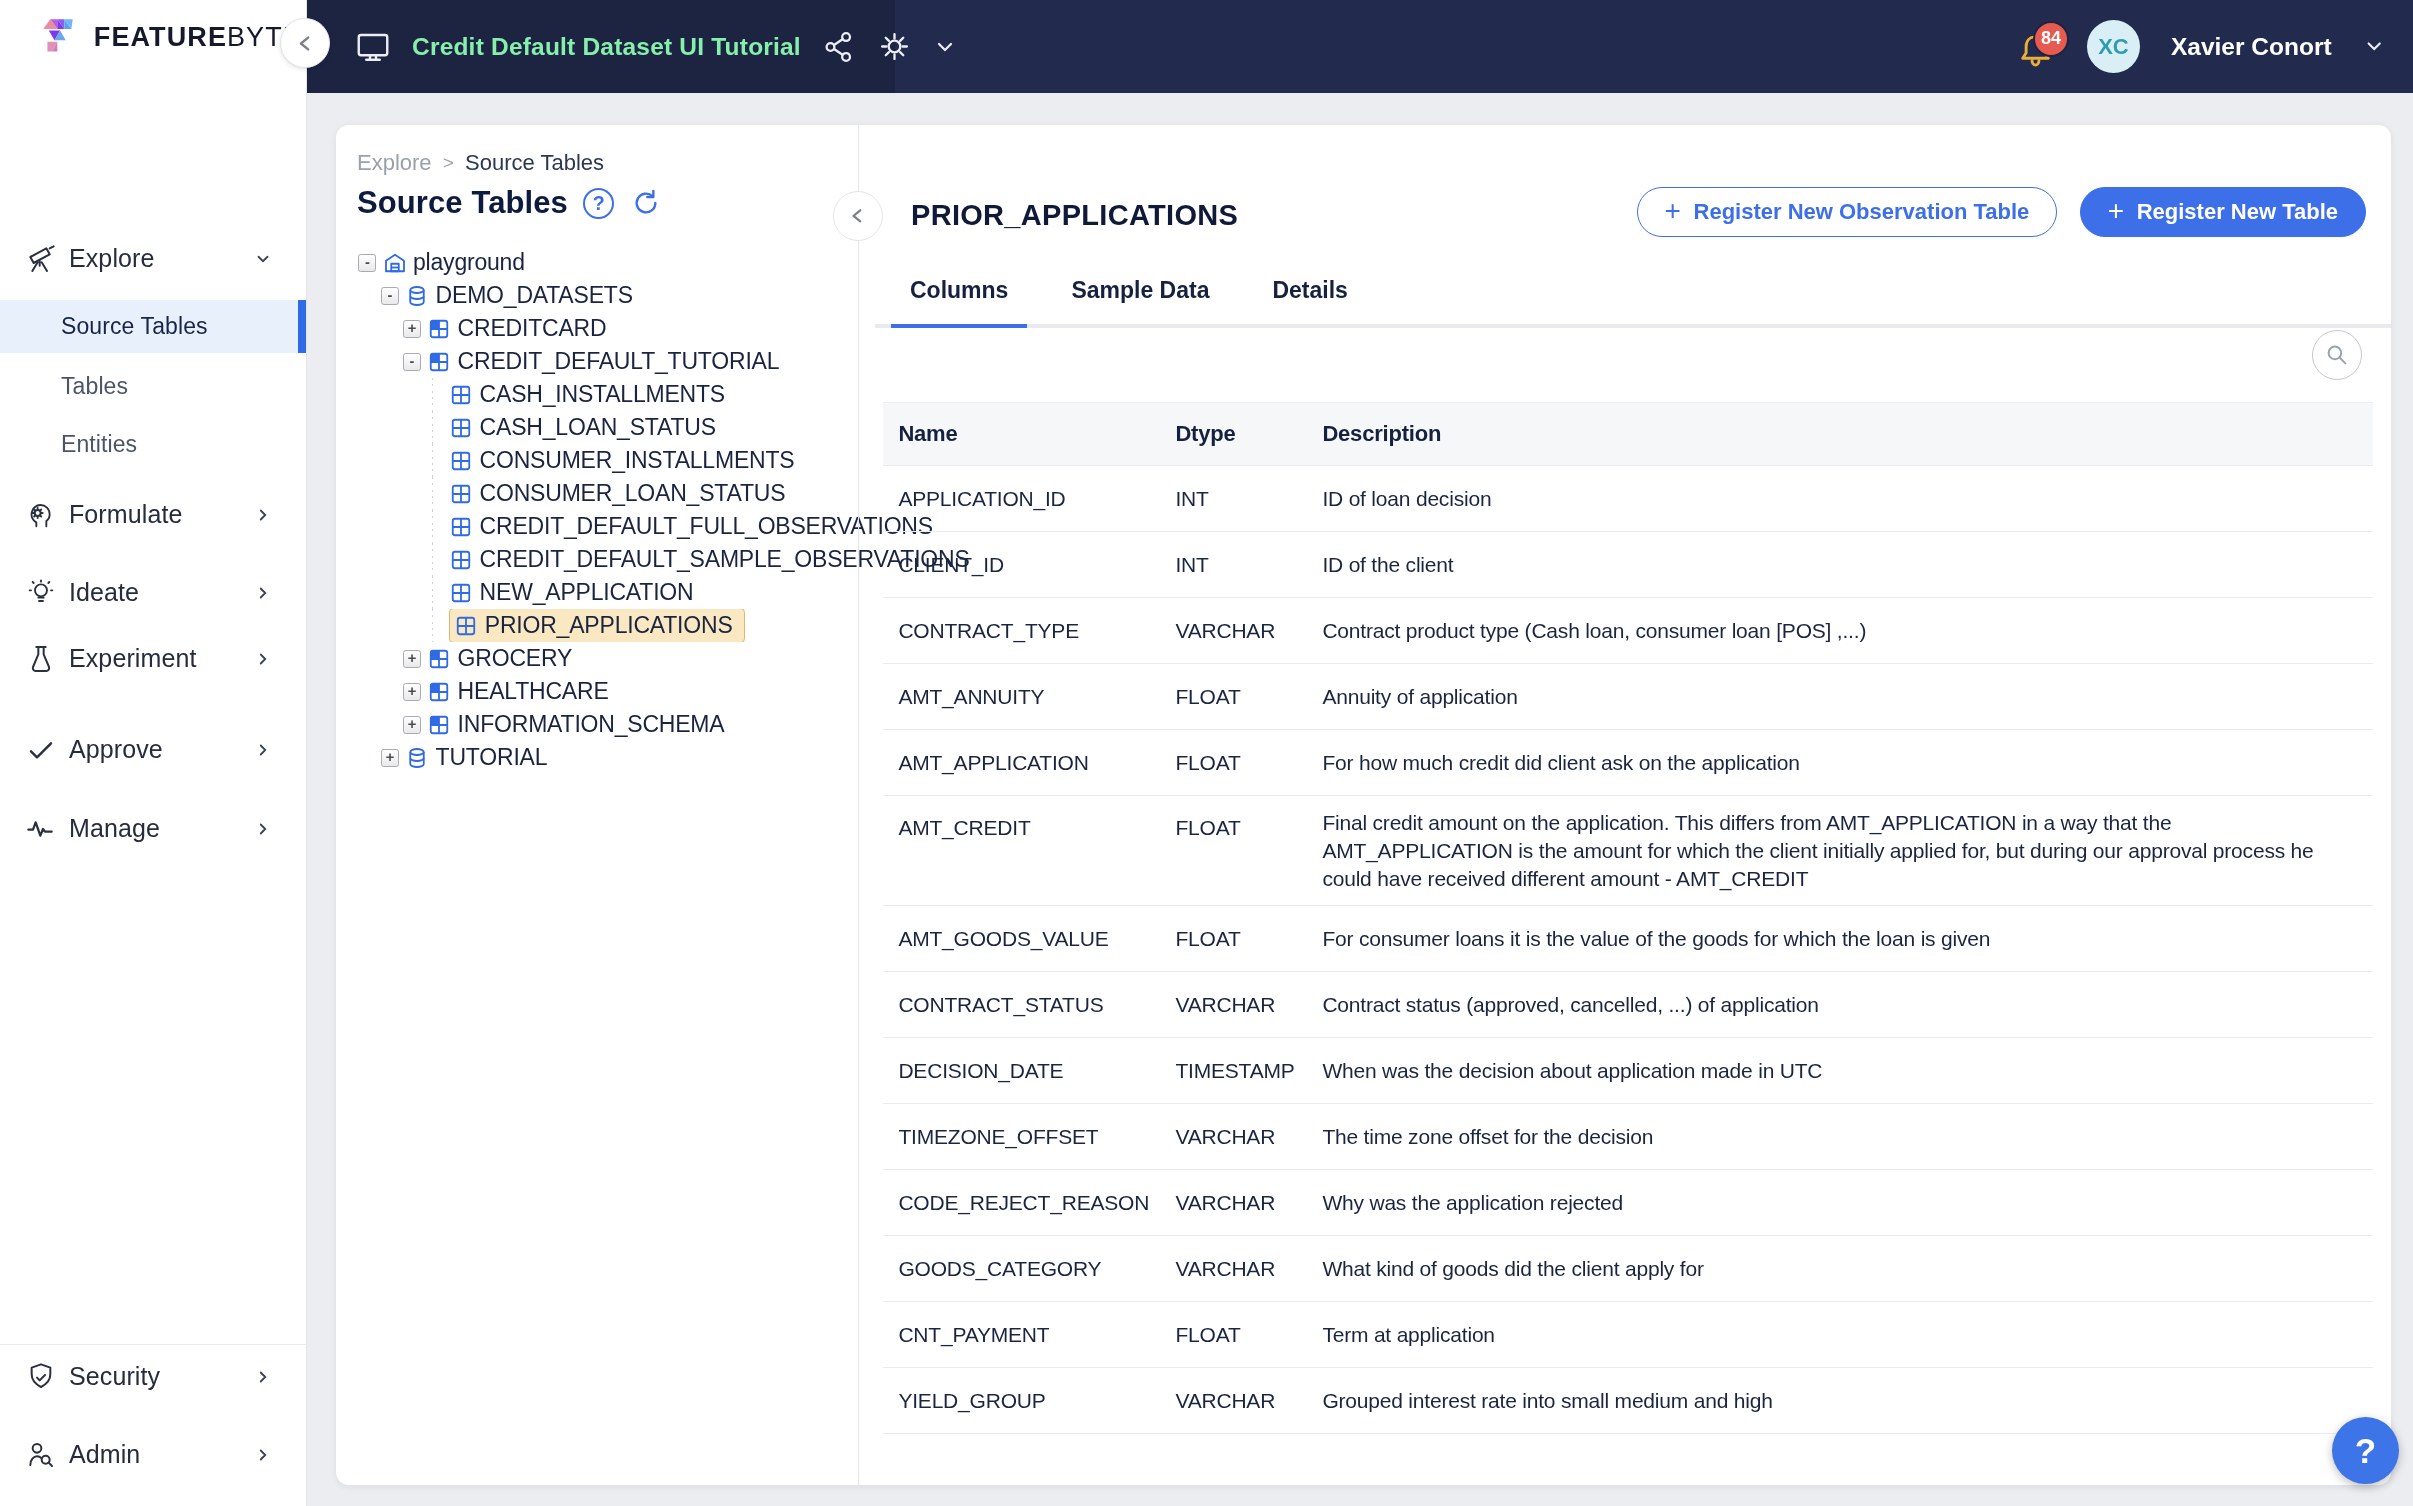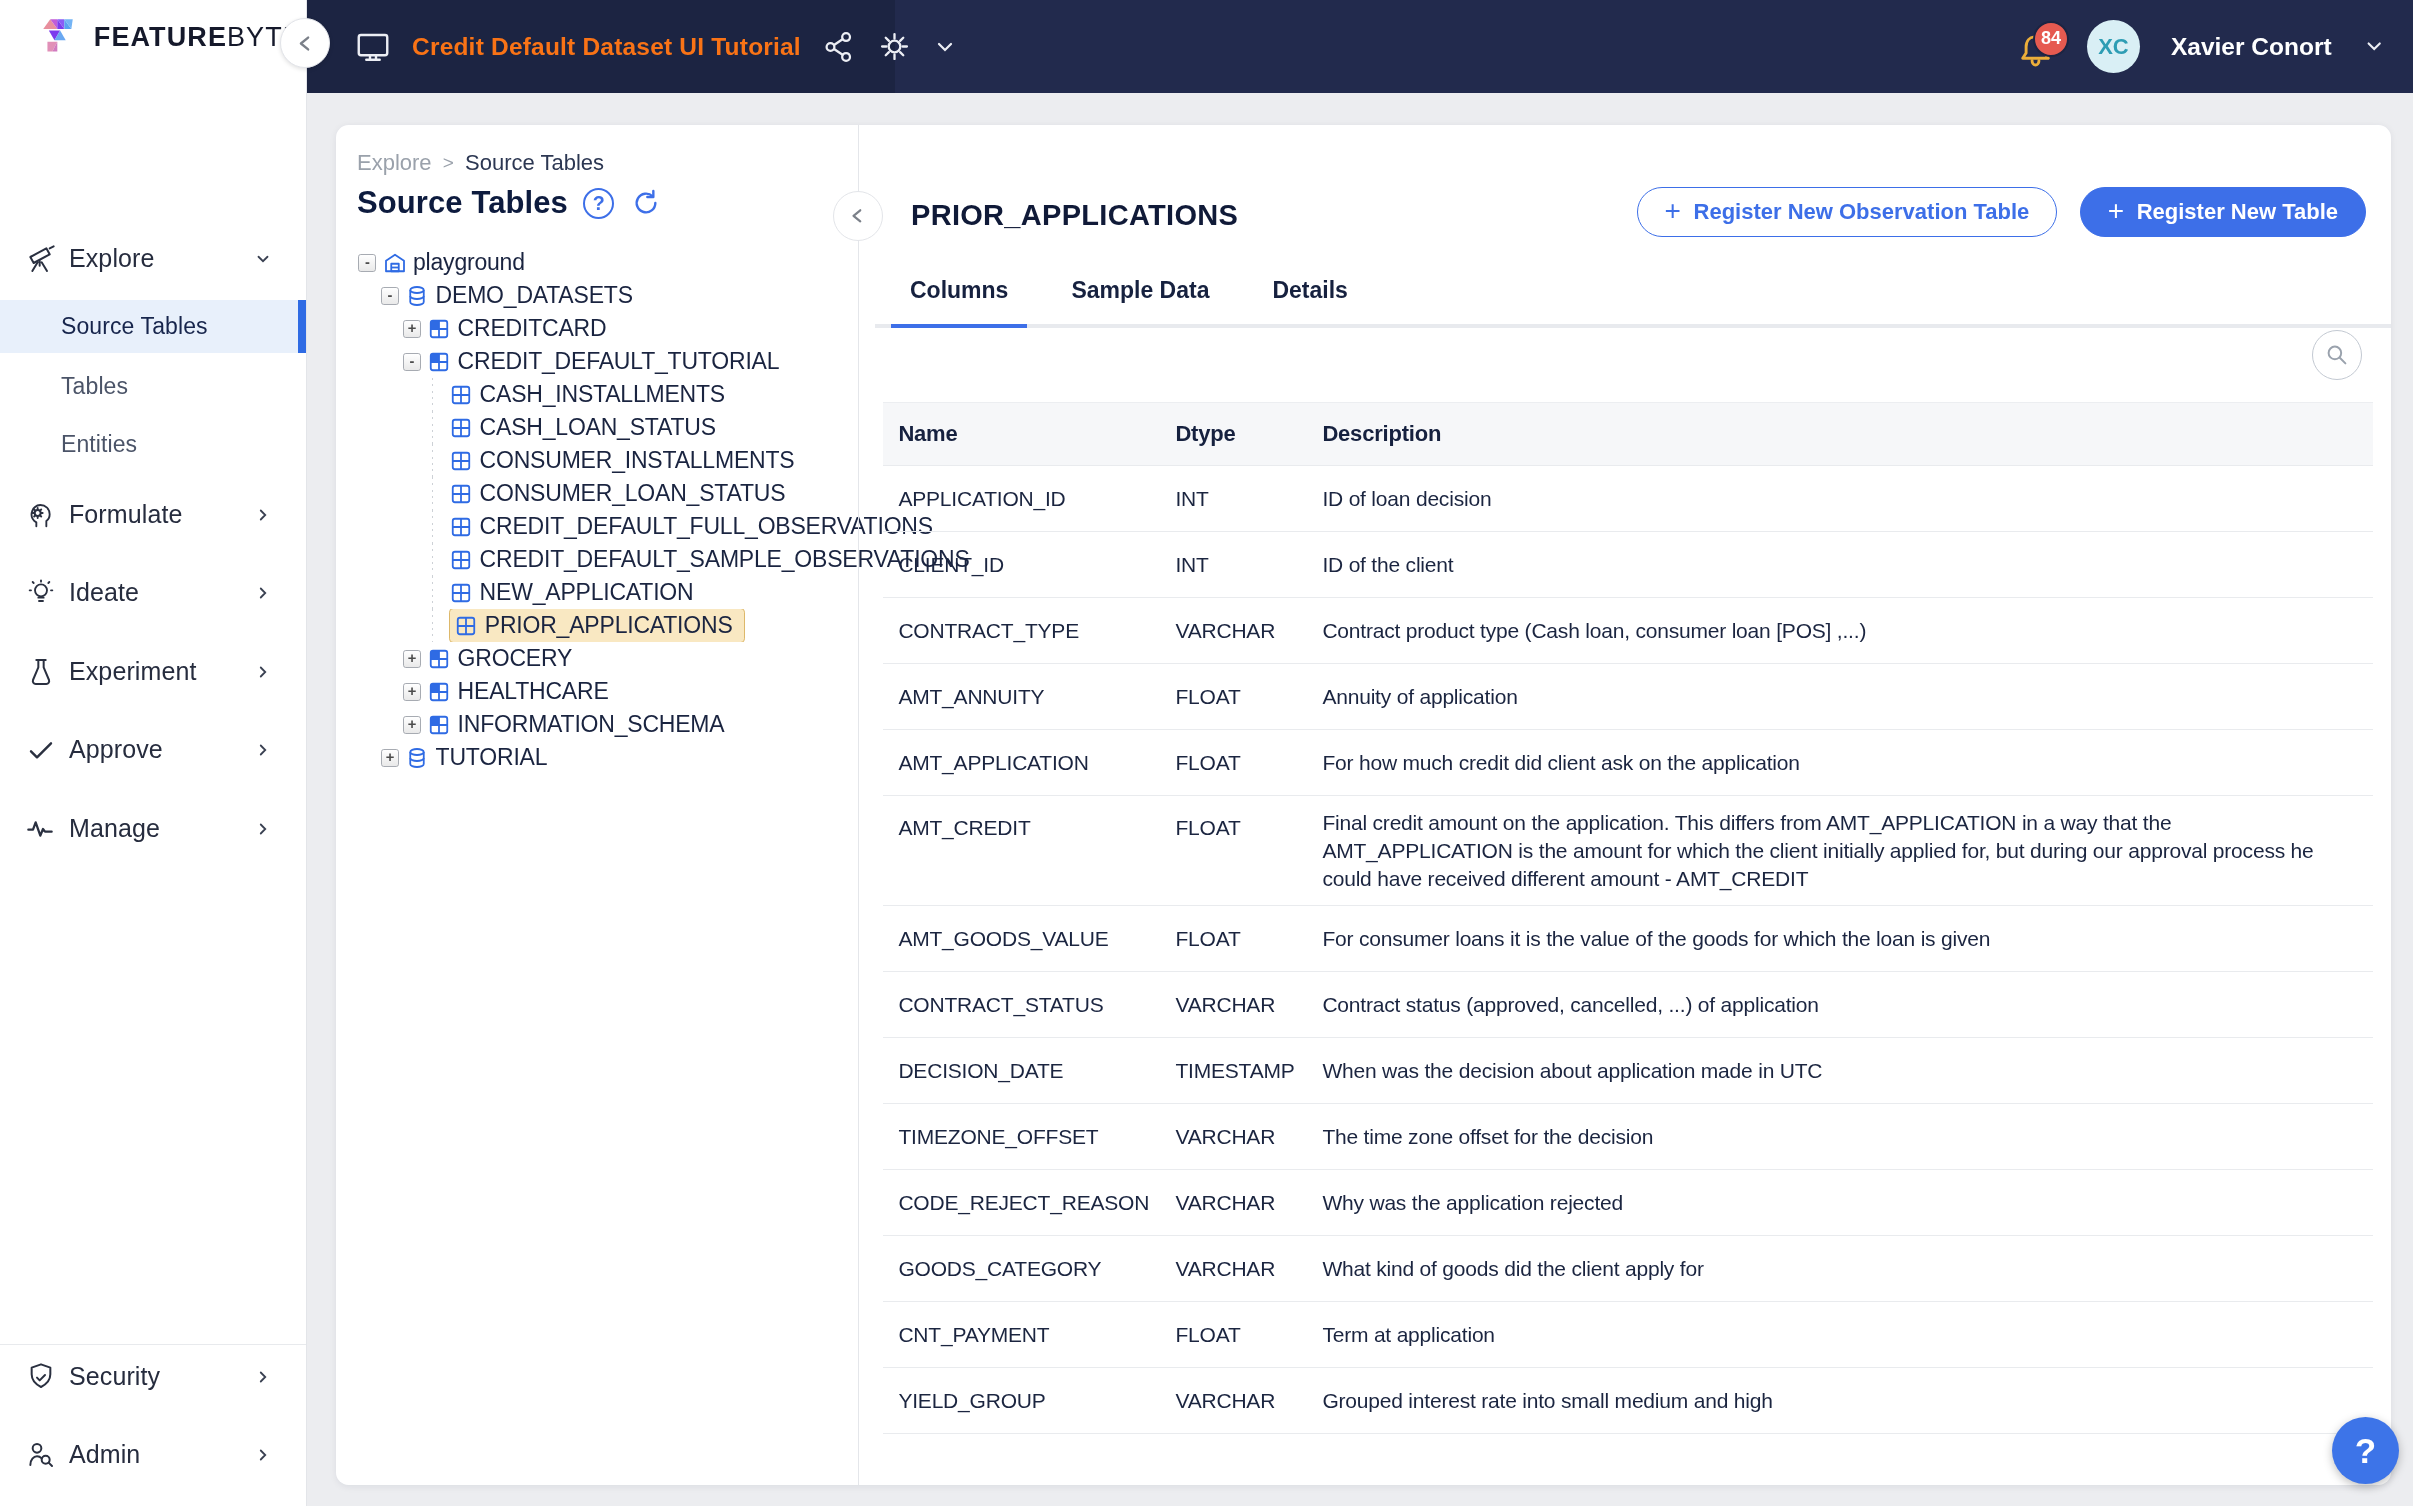--- a/index.html
+++ b/index.html
@@ -3,21 +3,21 @@
 <meta charset="utf-8">
 <style>
   html,body{margin:0;padding:0;}
   body{width:2413px;height:1507px;background:#ecedf0;font-family:"Liberation Sans",sans-serif;overflow:hidden;position:relative;color:#1b2540;}
   svg{display:block;}
 
   
   .topbar{position:absolute;left:306px;top:0;right:0;height:93px;background:#1c2442;display:flex;align-items:center;}
   .topbar .rightseg{position:absolute;left:589px;right:0;top:0;bottom:0;background:#222a4d;}
   .tb-left{display:flex;align-items:center;gap:21px;margin-left:49px;position:relative;z-index:1;}
-  .tb-title{color:#f97316;font-size:24.5px;font-weight:600;letter-spacing:0.2px;}
+  .tb-title{color:#86efac;font-size:24.5px;font-weight:600;letter-spacing:0.2px;}
   .tb-iconbtn{display:flex;align-items:center;justify-content:center;cursor:pointer;}
   .tb-right{position:absolute;right:28px;top:0;height:100%;display:flex;align-items:center;gap:31px;z-index:1;}
   .bellwrap{position:relative;width:41px;height:49px;display:flex;align-items:flex-end;}
   .badge{position:absolute;top:-1.4px;left:18px;min-width:36px;height:36px;border-radius:19.6px;background:#e65a50;color:#fff;font-size:18px;font-weight:700;display:flex;align-items:center;justify-content:center;border:2.8px solid #1c2442;box-sizing:border-box;padding:0 4.2px;}
   .avatar{width:53px;height:53px;border-radius:50%;background:#d9eff5;color:#2e9db4;display:flex;align-items:center;justify-content:center;font-size:22px;font-weight:700;}
   .username{color:#fff;font-size:24.5px;font-weight:600;}
 
   
   .sidebar{position:absolute;left:0;top:0;width:306px;height:1507px;background:#fff;border-right:0.7px solid #e3e5e9;z-index:5;}
   .logo{position:absolute;left:39px;top:15.4px;display:flex;align-items:center;gap:9.8px;}
@@ -201,21 +201,21 @@
       </svg>
     </span>
     <span class="nlabel">Ideate</span>
     <span class="chev">
       <svg width="18" height="18" viewBox="0 0 32 32" fill="none" stroke="#3a4152" stroke-width="3.2" stroke-linecap="round">
           <path d="M12 8l8 8-8 8"></path>
         </svg>
     </span>
   </div>
 
-  <div class="navrow" style="top:645px;">
+  <div class="navrow" style="top:632px;">
     <span class="nicon">
       <svg width="32" height="32" viewBox="0 0 48 48" fill="none" stroke="#2a3040" stroke-width="3" stroke-linecap="round" stroke-linejoin="round">
         <path d="M20 6v11L12 36c-1 3 1 6 4 6h16c3 0 5-3 4-6L28 17V6"></path>
           <path d="M17 6h14"></path>
       </svg>
     </span>
     <span class="nlabel">Experiment</span>
     <span class="chev">
       <svg width="18" height="18" viewBox="0 0 32 32" fill="none" stroke="#3a4152" stroke-width="3.2" stroke-linecap="round">
           <path d="M12 8l8 8-8 8"></path>

